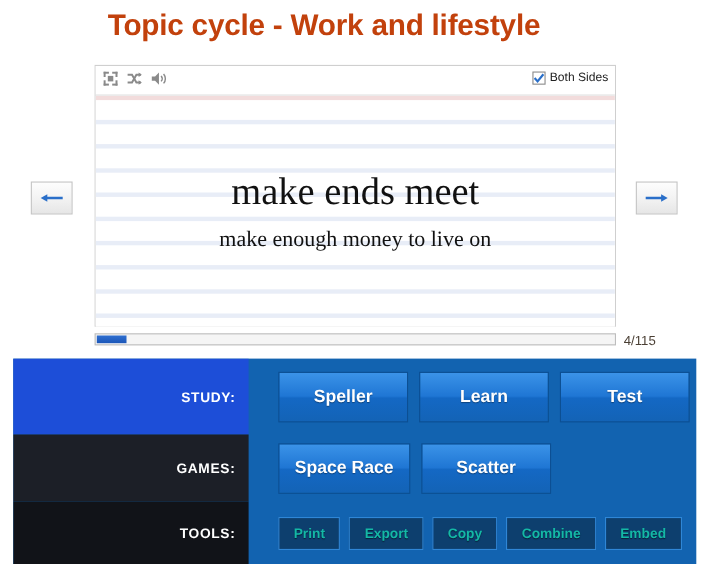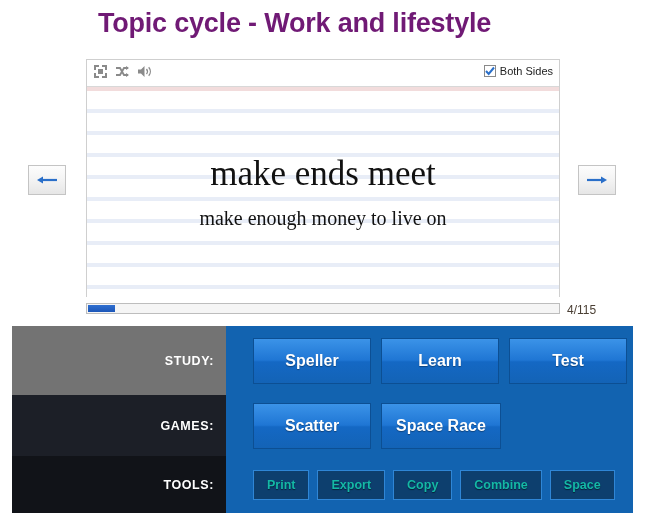--- a/index.html
+++ b/index.html
@@ -17,21 +17,21 @@
 
   
   .page-title {
     position: absolute;
     top: 8px;
     left: 0;
     width: 589px;
     text-align: center;
     font-size: 27px;
     font-weight: bold;
-    color: #701a75;
+    color: #c2410c;
     letter-spacing: -0.2px;
     white-space: nowrap;
   }
 
   
   .card-wrap {
     position: absolute;
     left: 86px;
     top: 59px;
     width: 474px;
@@ -204,21 +204,21 @@
     display: flex;
     align-items: center;
     justify-content: flex-end;
     padding-right: 12px;
     box-sizing: border-box;
     color: #ffffff;
     font-size: 12.5px;
     font-weight: bold;
     letter-spacing: 0.6px;
   }
-  .lbl-study { background: #737373; }
+  .lbl-study { background: #1d4ed8; }
   .lbl-games { background: #1c1f27; }
   .lbl-tools { background: #111318; }
 
   .row-buttons {
     flex: 1;
     display: flex;
     align-items: center;
     gap: 10px;
     padding-left: 27px;
     box-sizing: border-box;
@@ -357,29 +357,29 @@
     <div class="row-buttons">
       <div class="big-btn">Speller</div>
       <div class="big-btn">Learn</div>
       <div class="big-btn">Test</div>
     </div>
   </div>
 
   <div class="panel-row row-games">
     <div class="row-label lbl-games">GAMES:</div>
     <div class="row-buttons">
+      <div class="big-btn">Space Race</div>
       <div class="big-btn">Scatter</div>
-      <div class="big-btn">Space Race</div>
     </div>
   </div>
 
   <div class="panel-row row-tools">
     <div class="row-label lbl-tools">TOOLS:</div>
     <div class="row-buttons">
       <div class="small-btn">Print</div>
       <div class="small-btn">Export</div>
       <div class="small-btn">Copy</div>
       <div class="small-btn">Combine</div>
-      <div class="small-btn">Space</div>
+      <div class="small-btn">Embed</div>
     </div>
   </div>
 
 </div>
 
 </body></html>

